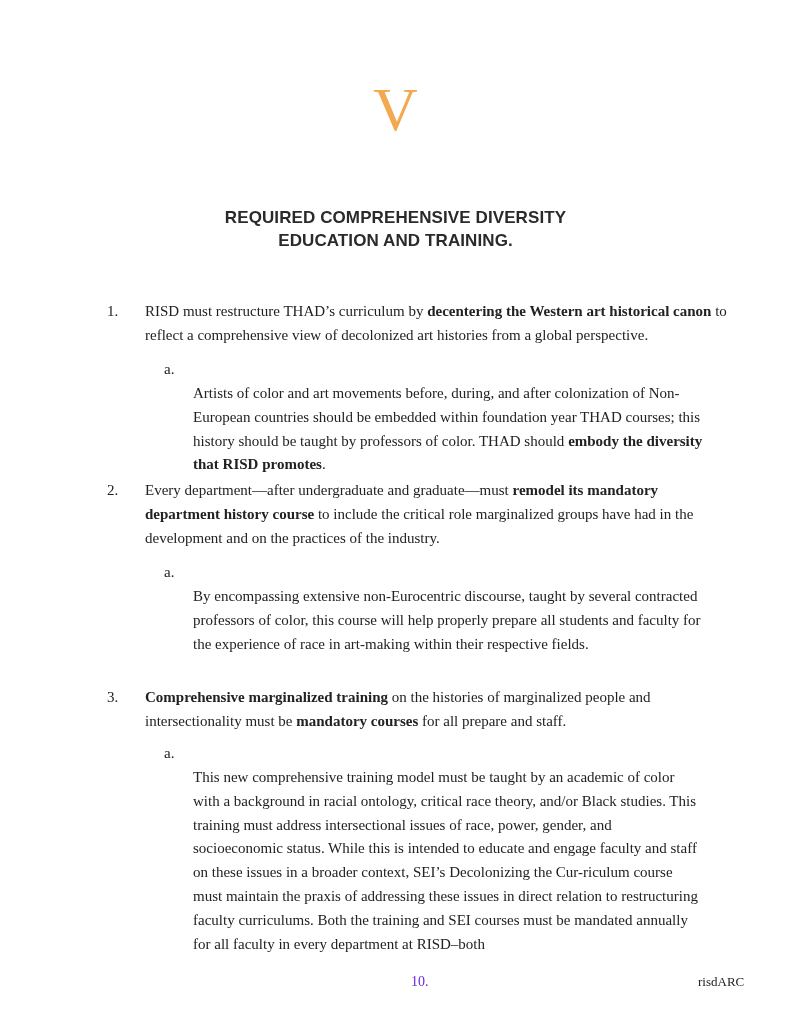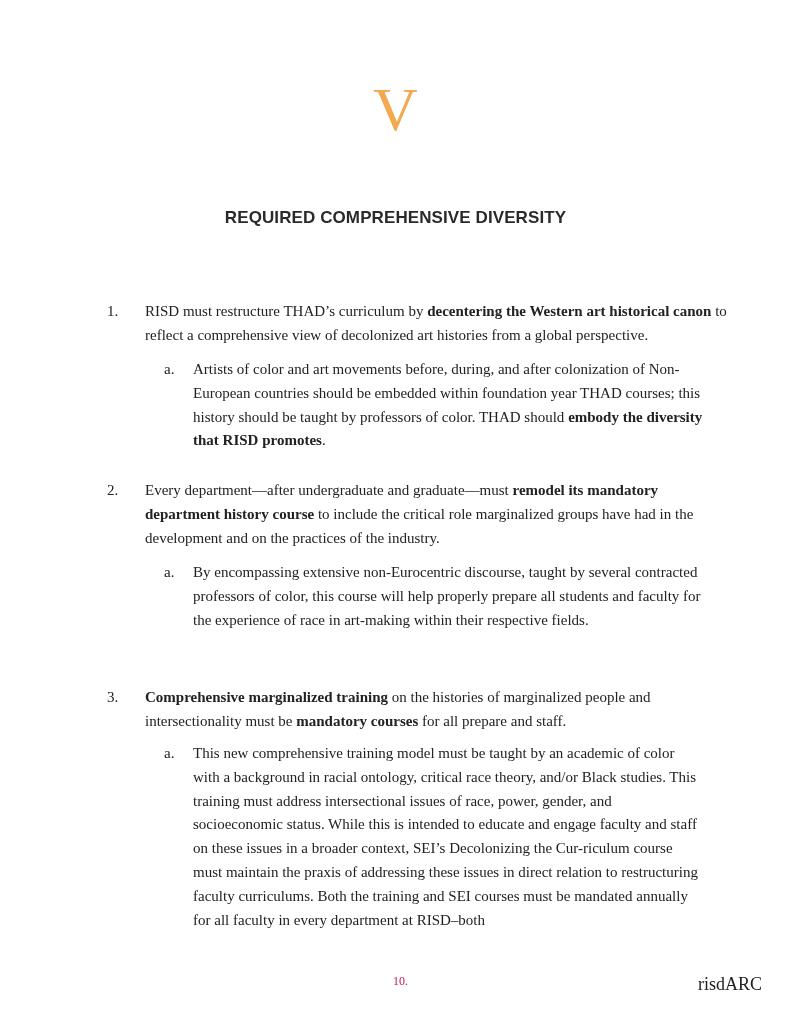--- a/index.html
+++ b/index.html
@@ -8,31 +8,32 @@
     font-family: "Liberation Serif", serif; font-size: 62px; color: #F2A950; line-height: 1; }
   .heading { position: absolute; left: 0; width: 791px; top: 184px; text-align: center;
     font-family: "Liberation Sans", sans-serif; font-weight: bold; font-size: 17px;
     line-height: 23px; color: #2a2a2a; letter-spacing: 0.1px; margin-top: 22px; }
   .body-text { font-family: "Liberation Serif", serif; font-size: 15px; line-height: 23.8px; color: #222; }
   .item { position: absolute; left: 107px; width: 620px; }
   .item .num { position: absolute; left: 0; top: 0; }
   .item .txt { margin-left: 38px; }
   .sub { position: absolute; left: 164px; width: 540px; }
   .sub .num { position: absolute; left: 0; top: 0; }
-  .sub .txt { margin-left: 29px; }
+  .sub .txt { margin-left: 29px; margin-top: 24px; }
   b { font-weight: bold; }
-  .footer-page { position: absolute; top: 974px; left: 393px; font-family: "Liberation Serif", serif; font-size: 12px; color: #be185d; }
-  .footer-brand { position: absolute; top: 974px; left: 698px; font-family: "Liberation Serif", serif; font-size: 18px; color: #222; }
+  .footer-page { position: absolute; top: 974px; left: 411px; font-family: "Liberation Serif", serif; font-size: 14px; color: #6d28d9; }
+  .footer-brand { position: absolute; top: 974px; left: 698px; font-family: "Liberation Serif", serif; font-size: 13px; color: #222; }
 </style>
 </head>
 <body>
 
 <div class="numeral">V</div>
 <div class="heading">
   <div>REQUIRED COMPREHENSIVE DIVERSITY</div>
+  <div>EDUCATION AND TRAINING.</div>
 </div>
 
 <div class="item body-text" style="top:300px;">
   <span class="num">1.</span>
   <div class="txt"><span>RISD must restructure THAD’s curriculum by </span><b>decentering the Western art historical canon</b><span> to reflect a comprehensive view of decolonized art histories from a global perspective.</span></div>
 </div>
 <div class="sub body-text" style="top:358px;">
   <span class="num">a.</span>
   <div class="txt"><span>Artists of color and art movements before, during, and after colonization of Non-European countries should be embedded within foundation year THAD courses; this history should be taught by professors of color. THAD should </span><b>embody the diversity that RISD promotes</b><span>.</span></div>
 </div>

